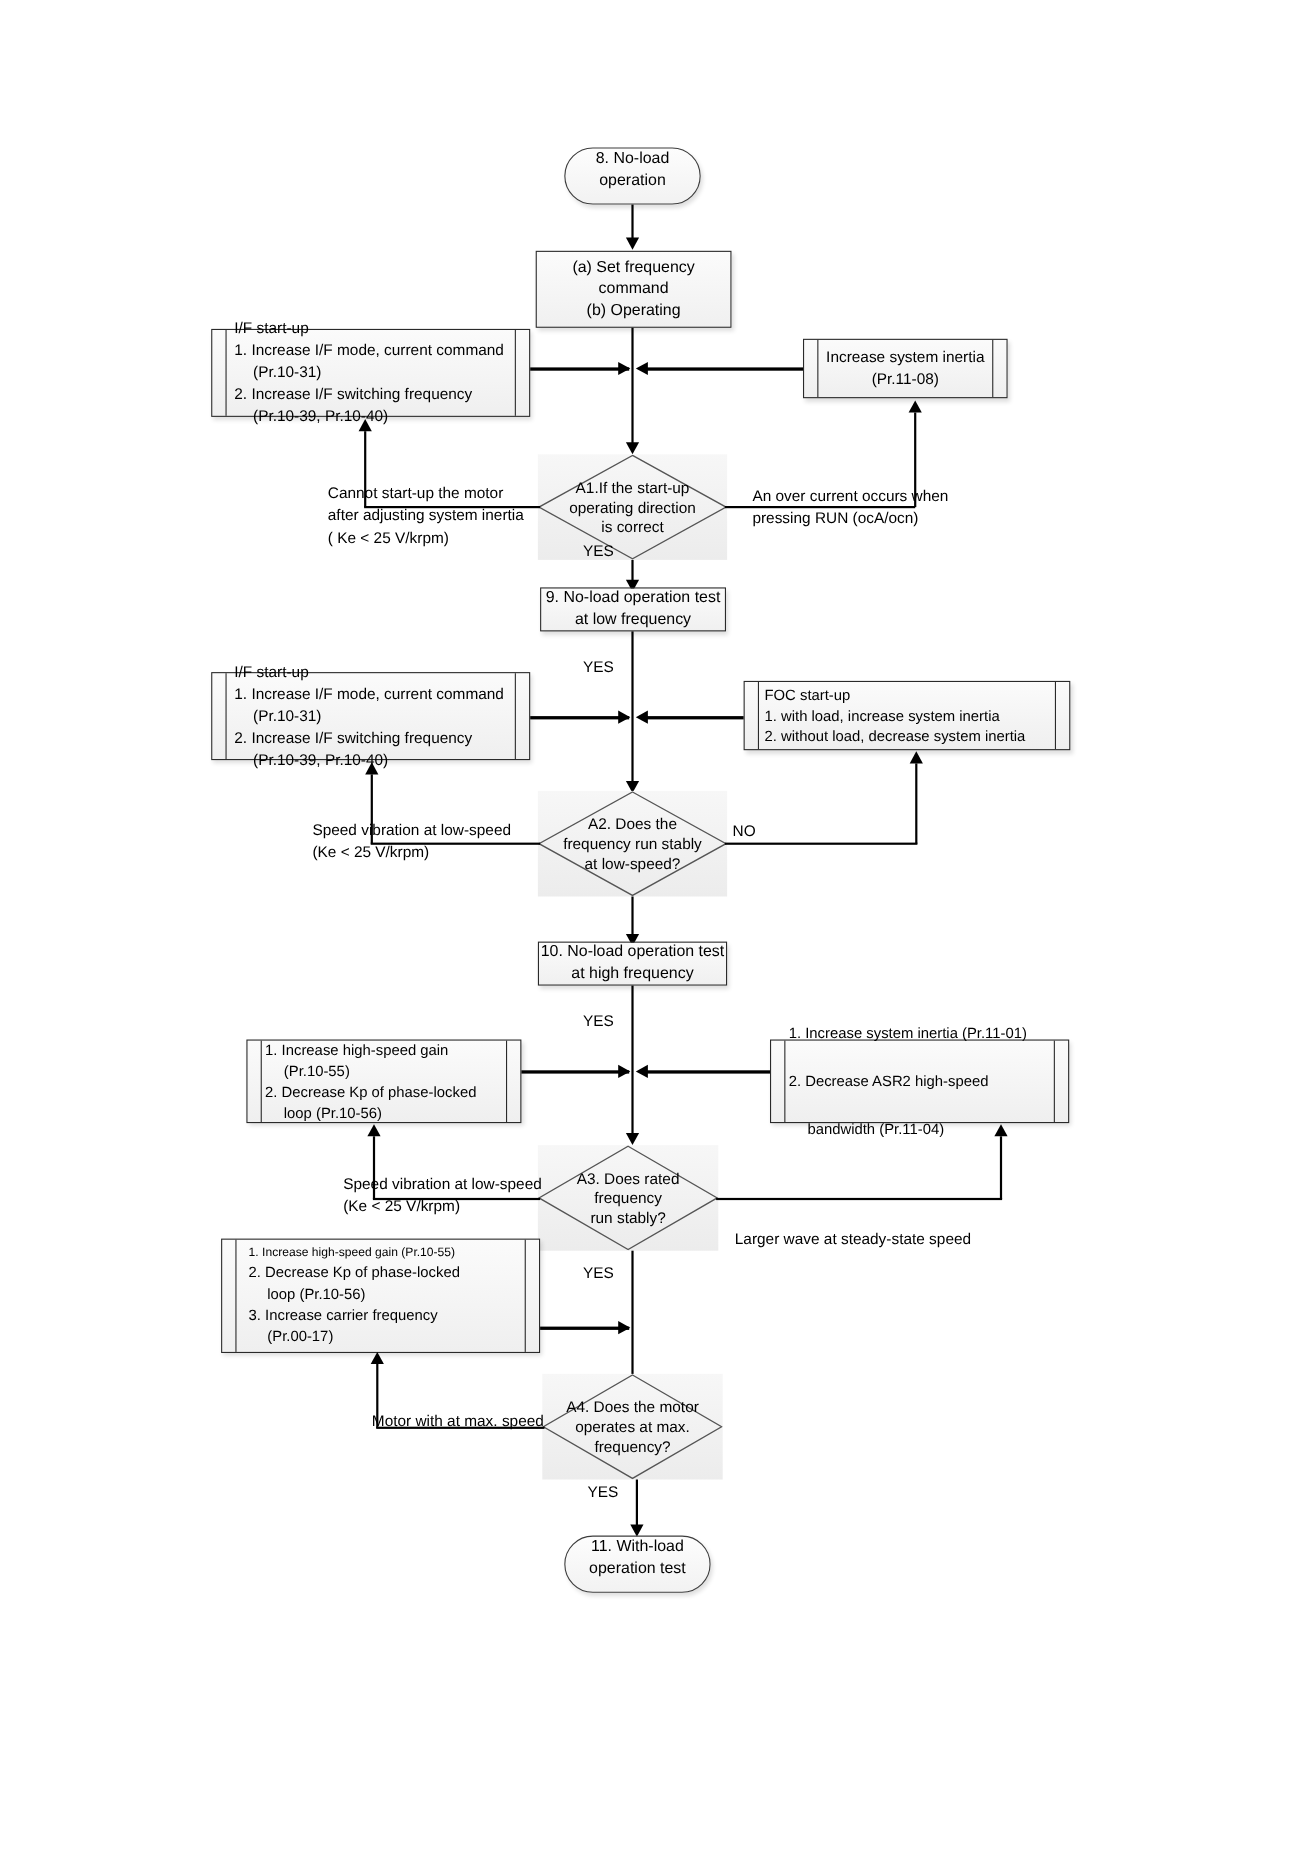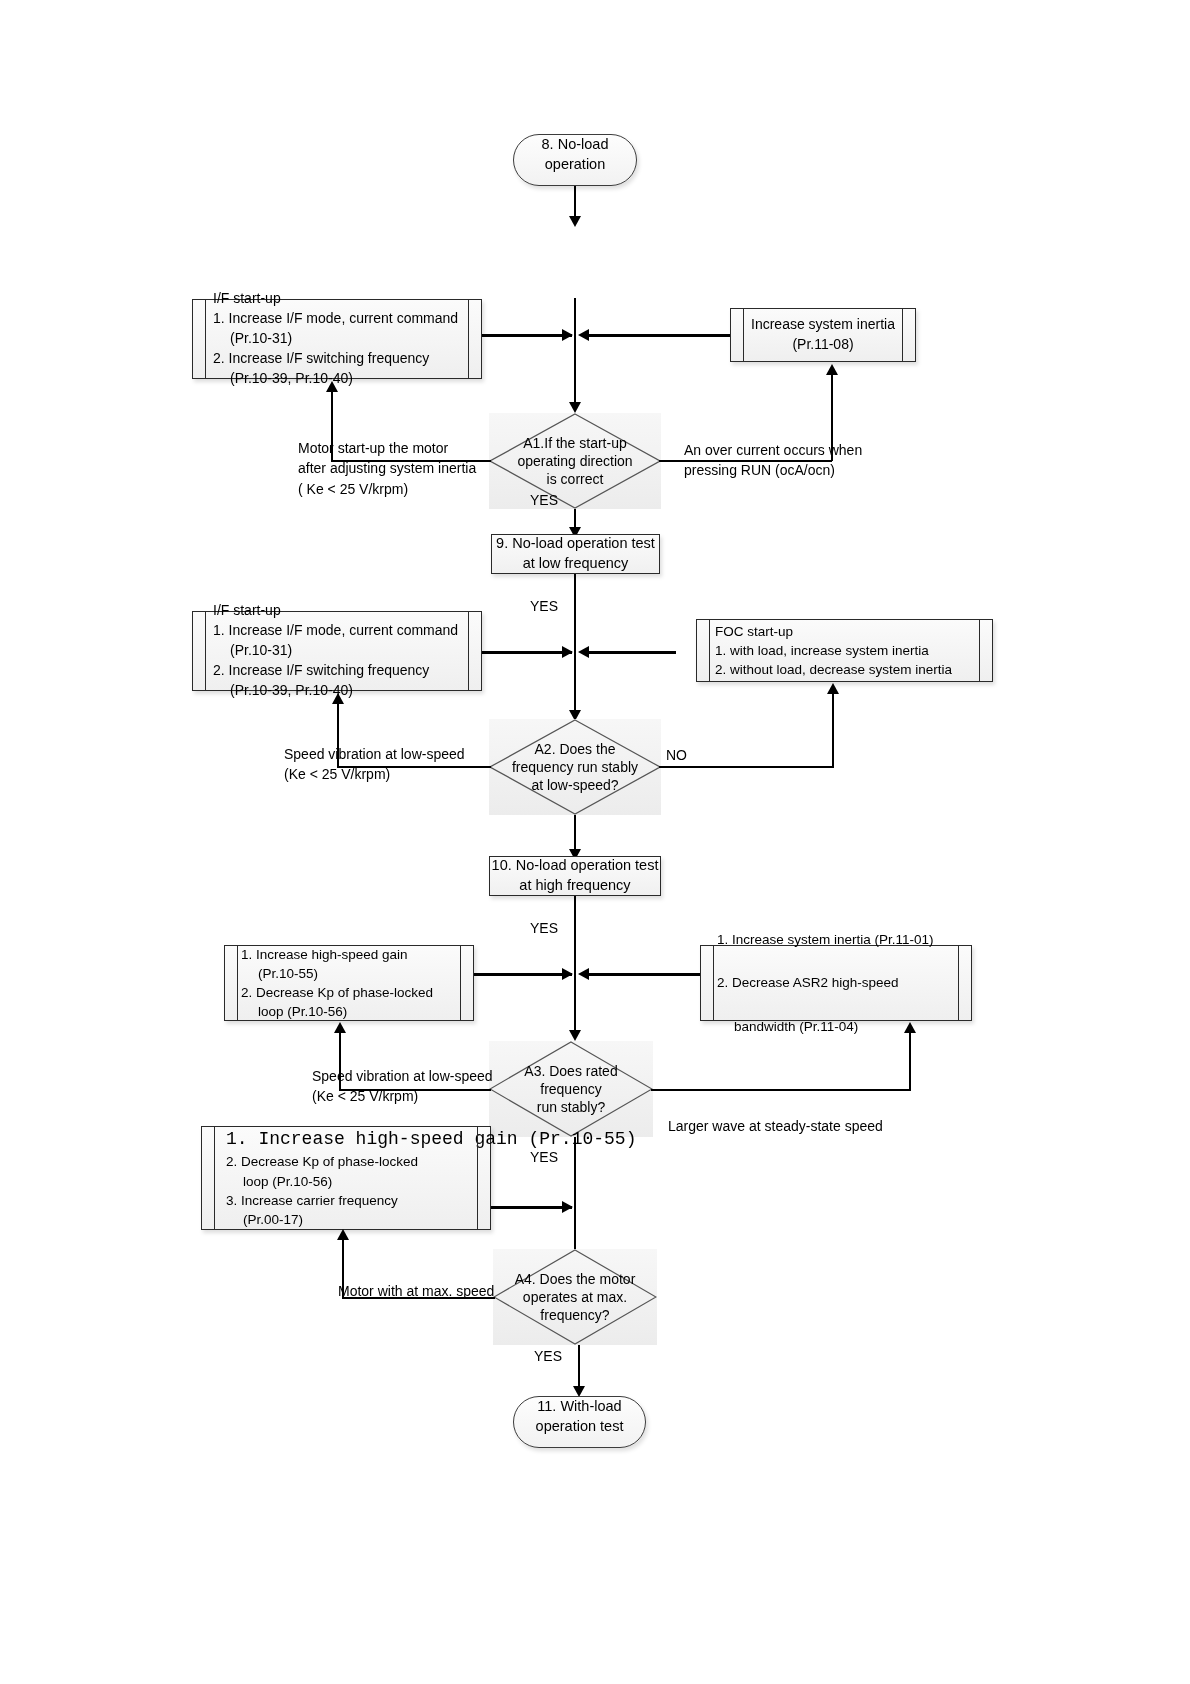--- a/index.html
+++ b/index.html
@@ -159,20 +159,26 @@
   <div class="node terminator" style="left:513px; top:134px; width:124px; height:52px;">
     <div>
       <div>8. No-load</div>
       <div>operation</div>
     </div>
   </div>
 
   <div class="ln-v" style="left:574px; top:186px; height:34px;"></div>
   <div class="arrow down" style="left:569px; top:216px;"></div>
 
+  <div class="node process" style="left:487px; top:228px; width:178px; height:70px;">
+    <div>
+      <div>(a) Set frequency command</div>
+      <div>(b) Operating</div>
+    </div>
+  </div>
 
   <div class="subproc" style="left:192px; top:299px; width:290px; height:80px;">
     <div class="inner">
       <div class="ln">I/F start-up</div>
       <div class="ln">1. Increase I/F mode, current command</div>
       <div class="ln ind">(Pr.10-31)</div>
       <div class="ln">2. Increase I/F switching frequency</div>
       <div class="ln ind">(Pr.10-39, Pr.10-40)</div>
     </div>
   </div>
@@ -203,21 +209,21 @@
         <div>A1.If the start-up</div>
         <div>operating direction</div>
         <div>is correct</div>
       </div>
     </div>
   </div>
 
   <div class="ln-h" style="left:331px; top:460px; width:160px;"></div>
   <div class="ln-v" style="left:331px; top:392px; height:69px;"></div>
   <div class="arrow up" style="left:326px; top:381px;"></div>
-  <div class="label" style="left:298px; top:438px;"><span>Motor start-up the motor</span>
+  <div class="label" style="left:298px; top:438px;"><span>Cannot start-up the motor</span>
 <span>after adjusting system inertia</span>
 <span>( Ke &lt; 25 V/krpm)</span></div>
 
   <div class="ln-h" style="left:659px; top:460px; width:173px;"></div>
   <div class="ln-v" style="left:831px; top:375px; height:86px;"></div>
   <div class="arrow up" style="left:826px; top:364px;"></div>
   <div class="label" style="left:684px; top:440px;"><span>An over current occurs when</span>
 <span>pressing RUN (ocA/ocn)</span></div>
 
   <div class="ln-v" style="left:574px; top:509px; height:25px;"></div>
@@ -238,21 +244,21 @@
   <div class="subproc" style="left:192px; top:611px; width:290px; height:80px;">
     <div class="inner">
       <div class="ln">I/F start-up</div>
       <div class="ln">1. Increase I/F mode, current command</div>
       <div class="ln ind">(Pr.10-31)</div>
       <div class="ln">2. Increase I/F switching frequency</div>
       <div class="ln ind">(Pr.10-39, Pr.10-40)</div>
     </div>
   </div>
 
-  <div class="subproc" style="left:696px; top:619px; width:297px; height:63px;">
+  <div class="subproc" style="left:676px; top:619px; width:297px; height:63px;">
     <div class="inner" style="left:18px; right:18px;">
       <div class="ln" style="font-size:13.5px;">FOC start-up</div>
       <div class="ln" style="font-size:13.5px;">1. with load, increase system inertia</div>
       <div class="ln" style="font-size:13.5px;">2. without load, decrease system inertia</div>
     </div>
   </div>
 
   <div class="ln-h thick" style="left:482px; top:651px; width:90px;"></div>
   <div class="arrow right" style="left:562px; top:646px;"></div>
   <div class="ln-h thick" style="left:586px; top:651px; width:90px;"></div>
@@ -345,21 +351,21 @@
   <div class="ln-v" style="left:909px; top:1033px; height:57px;"></div>
   <div class="arrow up" style="left:904px; top:1022px;"></div>
   <div class="label" style="left:668px; top:1068px;margin-top:48px;">Larger wave at steady-state speed</div>
 
   <div class="ln-v" style="left:574px; top:1137px; height:124px;"></div>
   <div class="arrow down" style="left:569px; top:1254px;"></div>
   <div class="edge-label" style="left:530px; top:1149px;">YES</div>
 
   <div class="subproc" style="left:201px; top:1126px; width:290px; height:104px;">
     <div class="inner" style="left:24px; right:24px;">
-      <div class="ln" style="font-size:18px;font-family:Liberation Mono, monospace;">1. Increase high-speed gain (Pr.10-55)</div>
+      <div class="ln" style="font-size:11px;">1. Increase high-speed gain (Pr.10-55)</div>
       <div class="ln" style="font-size:13.5px;">2. Decrease Kp of phase-locked</div>
       <div class="ln ind" style="font-size:13.5px;">loop (Pr.10-56)</div>
       <div class="ln" style="font-size:13.5px;">3. Increase carrier frequency</div>
       <div class="ln ind" style="font-size:13.5px;">(Pr.00-17)</div>
     </div>
   </div>
 
   <div class="ln-h thick" style="left:491px; top:1206px; width:81px;"></div>
   <div class="arrow right" style="left:562px; top:1201px;"></div>
 

